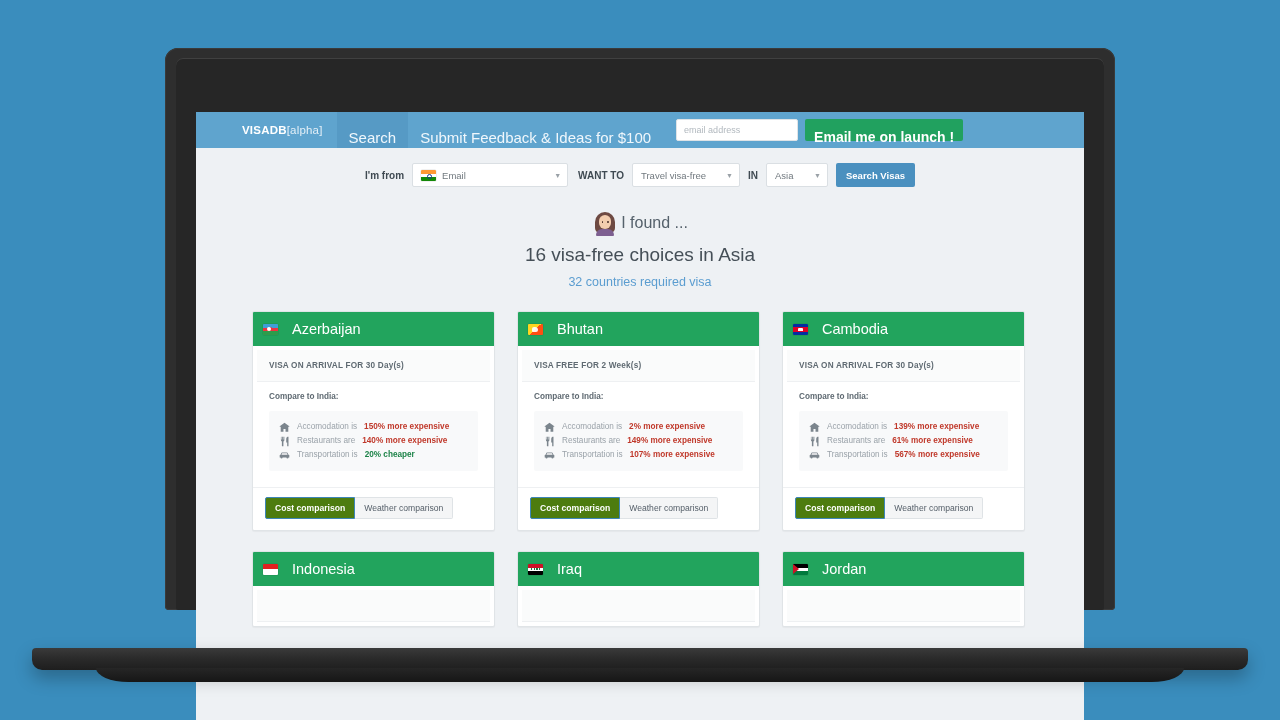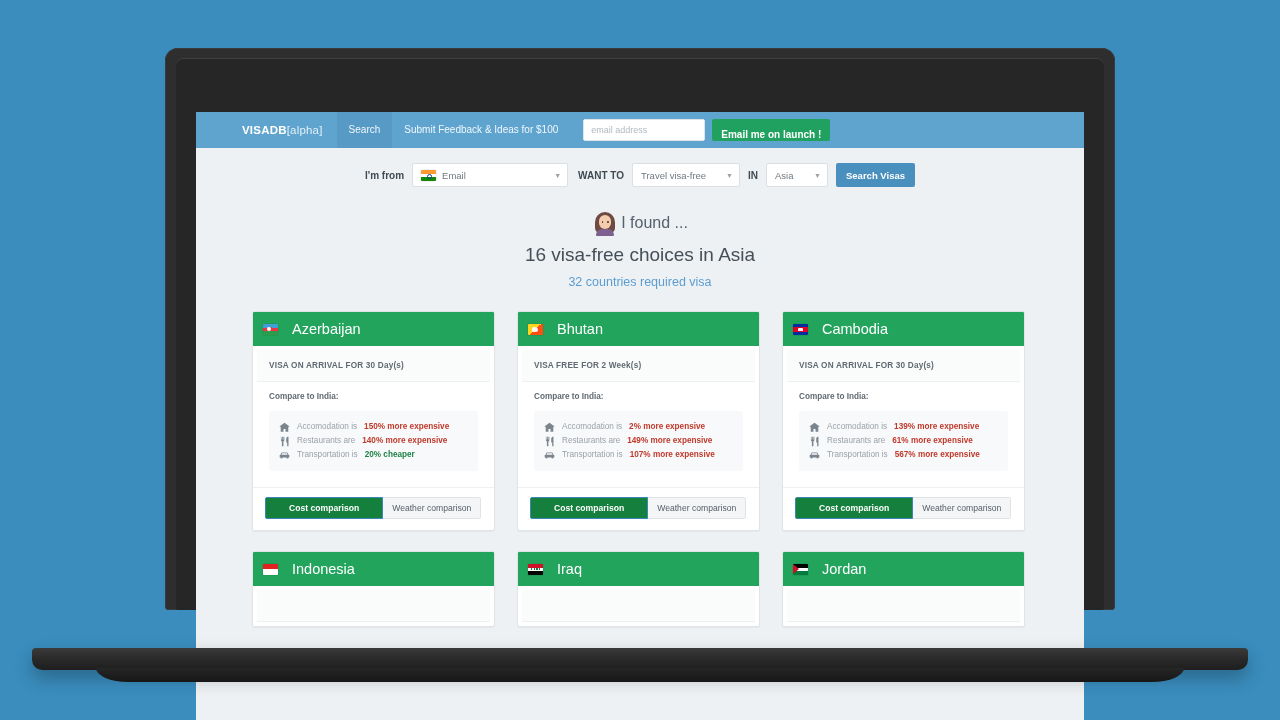--- a/index.html
+++ b/index.html
@@ -83,24 +83,24 @@
     font-size: 11.5px;
     font-weight: bold;
     letter-spacing: .2px;
     padding: 0 14px 0 0;
     white-space: nowrap;
   }
   .brand .alpha { font-weight: normal; color: #e3eff7; }
 
   .nav-link {
     color: #f0f7fc;
-    font-size: 10px;
+    font-size: 15px;
     height: 36px;
     line-height: 36px;
-    padding: 0 12px;
+    padding: 8px 12px;
     white-space: nowrap;
   }
   .nav-link.active { background: #569ac5; }
 
   .email-input {
     margin-left: 13px;
     width: 122px;
     height: 22px;
     background: #ffffff;
     border: 1px solid #dfe3e6;
@@ -112,21 +112,21 @@
   }
   .email-input::placeholder { color: #b2b9bf; }
 
   .launch-btn {
     margin-left: 7px;
     height: 22px;
     background: #21a15f;
     color: #ffffff;
     border: none;
     border-radius: 2px;
-    font-size: 10px;
+    font-size: 14px;
     font-weight: bold;
     padding: 10px 9px;
     cursor: pointer;
     font-family: "Liberation Sans", sans-serif;
     white-space: nowrap;
   }
 
   
   .search-strip {
     height: 54px;
@@ -375,27 +375,27 @@
   }
   .cmp-icon svg { display: block; }
 
   .card-foot {
     border-top: 1px solid #eef0f2;
     padding: 9px 12px 11px 12px;
     display: flex;
     gap: 0;
   }
   .btn-cost {
-    background: #15803d;
+    background: #4d7c0f;
     color: #ffffff;
     border: 1px solid #3d86b8;
     border-radius: 2px 0 0 2px;
     font-size: 8.6px;
     font-weight: bold;
-    padding: 5px 23px;
+    padding: 5px 9px;
     cursor: pointer;
     font-family: "Liberation Sans", sans-serif;
     white-space: nowrap;
   }
   .btn-weather {
     background: #f4f5f6;
     color: #56606a;
     border: 1px solid #dfe3e6;
     border-left: none;
     border-radius: 0 2px 2px 0;

